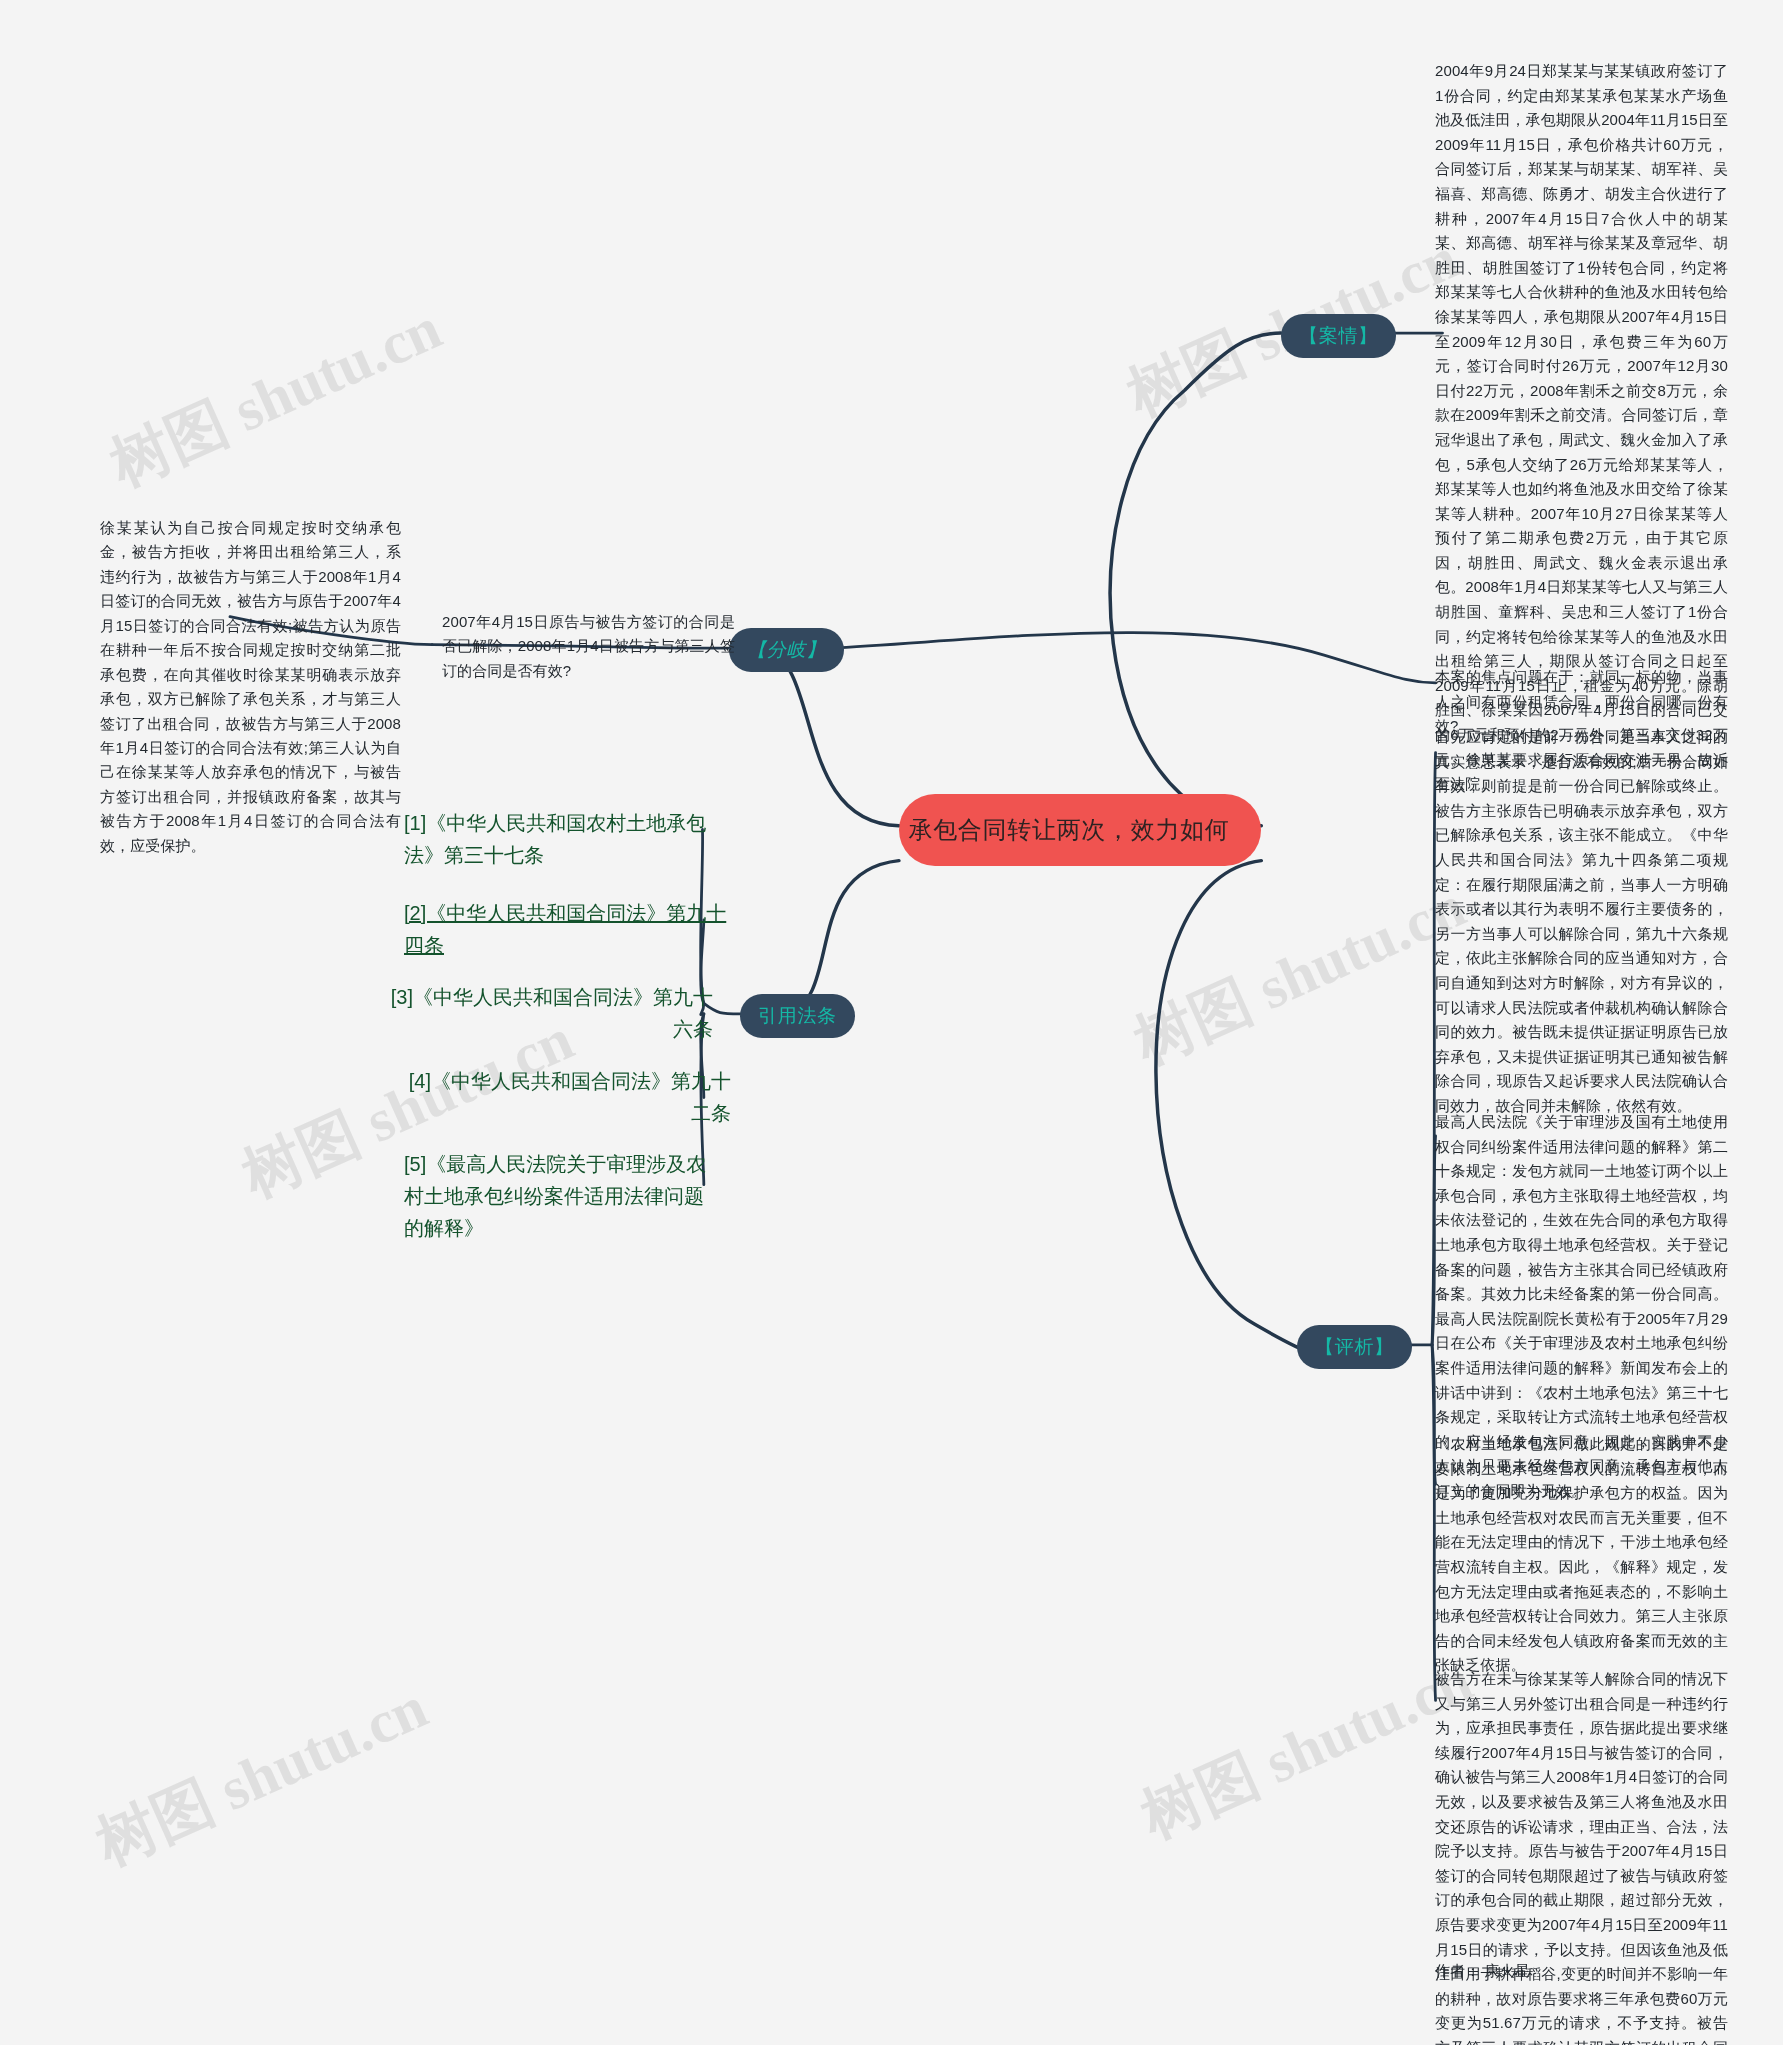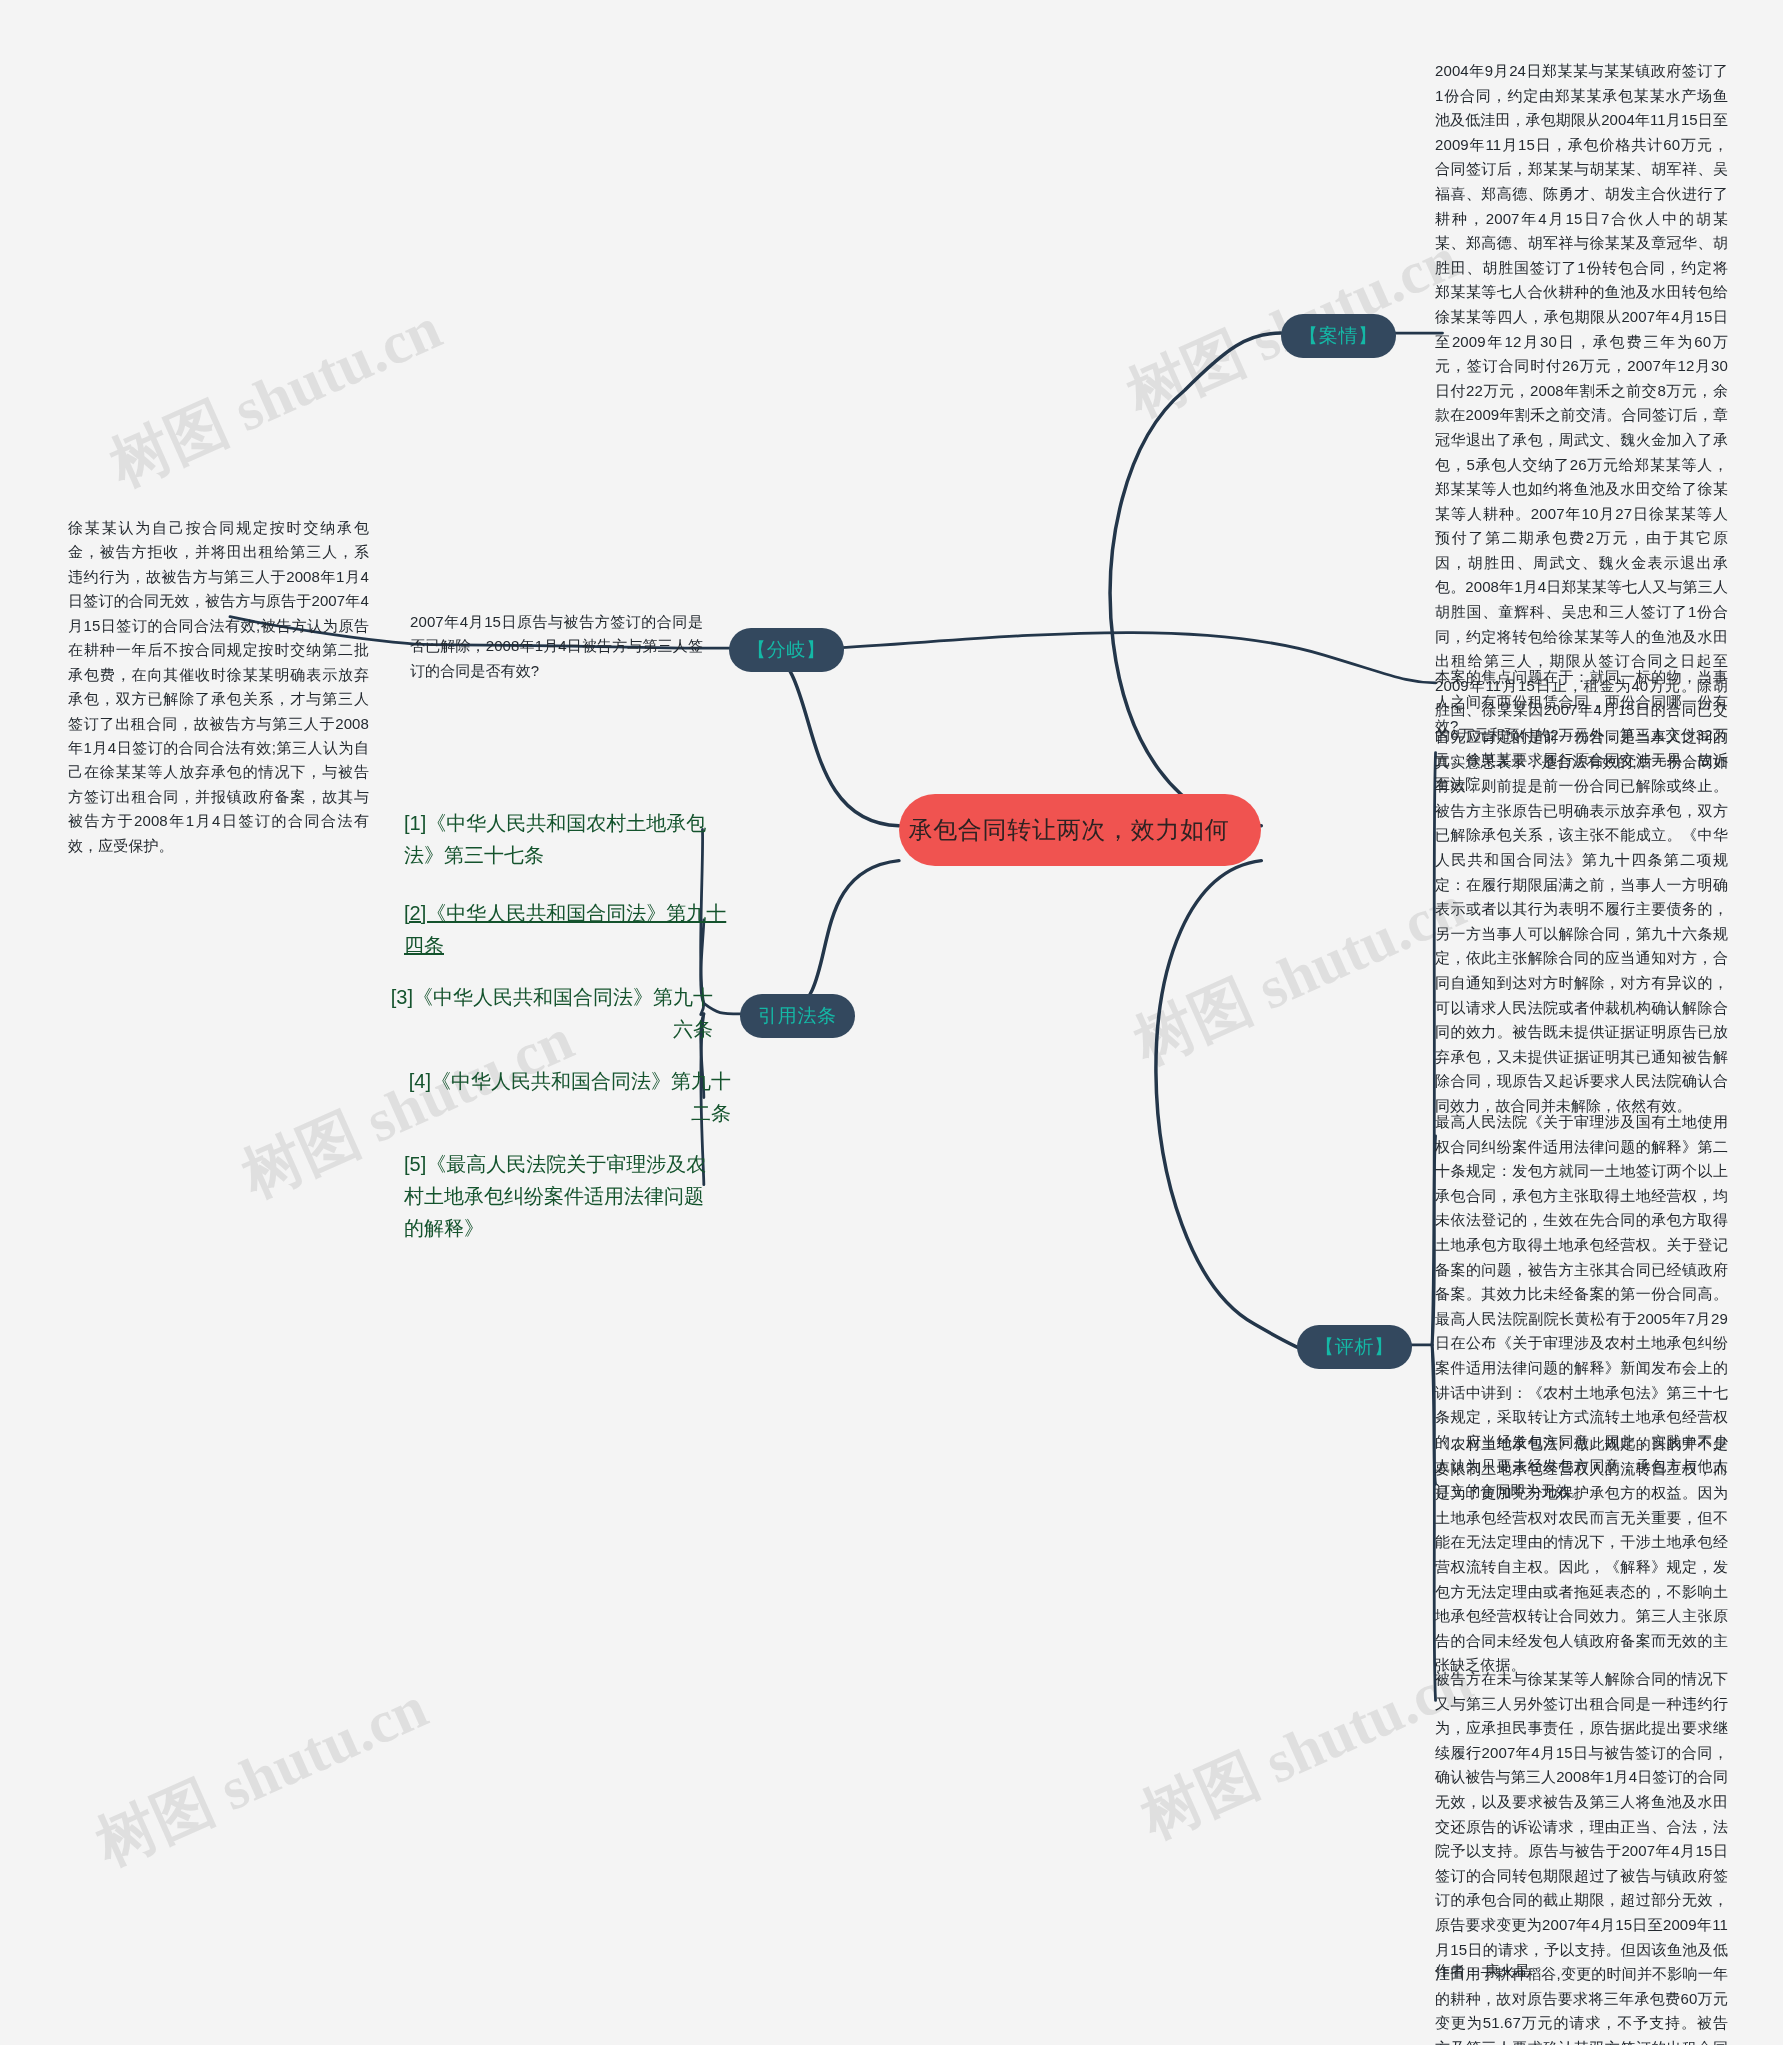--- a/index.html
+++ b/index.html
@@ -63,20 +63,21 @@
     line-height: 1.5;
     padding: 18px 28px;
     letter-spacing: 0.7px;
   }
   .leaf-text {
     font-size: 15px;
     line-height: 1.63;
     color: #23292f;
     text-align: justify;
     letter-spacing: 0.1px;
+    margin-left: 32px;
   }
   .para {
     font-size: 15px;
     line-height: 1.64;
     color: #23292f;
     text-align: justify;
     letter-spacing: 0.1px;
   }
   .cite {
     font-size: 20px;
@@ -132,21 +133,21 @@
       <path d="M2055,1930 C2062,2100 2055,2350 2060,2440"></path>
 
       <path d="M1190,930 C1400,920 1700,880 1900,940 C2000,970 2020,980 2060,980"></path>
     </g>
   </svg>
 
   <div class="node root" style="left:899px; top:794px; width:362px;padding-left:6px;">承包合同转让两次，效力如何</div>
 
   <div class="node pill" style="left:1281px; top:314px;">【案情】</div>
 
-  <div class="node pill" style="left:729px; top:628px;">【分岐】</div>
+  <div class="node pill" style="left:729px; top:628px;font-style:italic;">【分岐】</div>
 
   <div class="node pill" style="left:740px; top:994px;">引用法条</div>
 
   <div class="node pill" style="left:1297px; top:1325px;">【评析】</div>
 
   <div class="node para" style="left:1435px; top:59px; width:293px;">2004年9月24日郑某某与某某镇政府签订了1份合同，约定由郑某某承包某某水产场鱼池及低洼田，承包期限从2004年11月15日至2009年11月15日，承包价格共计60万元，合同签订后，郑某某与胡某某、胡军祥、吴福喜、郑高德、陈勇才、胡发主合伙进行了耕种，2007年4月15日7合伙人中的胡某某、郑高德、胡军祥与徐某某及章冠华、胡胜田、胡胜国签订了1份转包合同，约定将郑某某等七人合伙耕种的鱼池及水田转包给徐某某等四人，承包期限从2007年4月15日至2009年12月30日，承包费三年为60万元，签订合同时付26万元，2007年12月30日付22万元，2008年割禾之前交8万元，余款在2009年割禾之前交清。合同签订后，章冠华退出了承包，周武文、魏火金加入了承包，5承包人交纳了26万元给郑某某等人，郑某某等人也如约将鱼池及水田交给了徐某某等人耕种。2007年10月27日徐某某等人预付了第二期承包费2万元，由于其它原因，胡胜田、周武文、魏火金表示退出承包。2008年1月4日郑某某等七人又与第三人胡胜国、童辉科、吴忠和三人签订了1份合同，约定将转包给徐某某等人的鱼池及水田出租给第三人，期限从签订合同之日起至2009年11月15日止，租金为40万元。除胡胜国、徐某某因2007年4月15日的合同已交的6万元和预付的2万元外，第三人交付32万元。徐某某要求履行原合同交涉无果，故诉至法院。</div>
 
   <div class="node para" style="left:1435px; top:665px; width:293px;">本案的焦点问题在于：就同一标的物，当事人之间有两份租赁合同，两份合同哪一份有效?</div>
 
   <div class="node leaf-text" style="left:410px; top:610px; width:293px;">2007年4月15日原告与被告方签订的合同是否已解除，2008年1月4日被告方与第三人签订的合同是否有效?</div>

